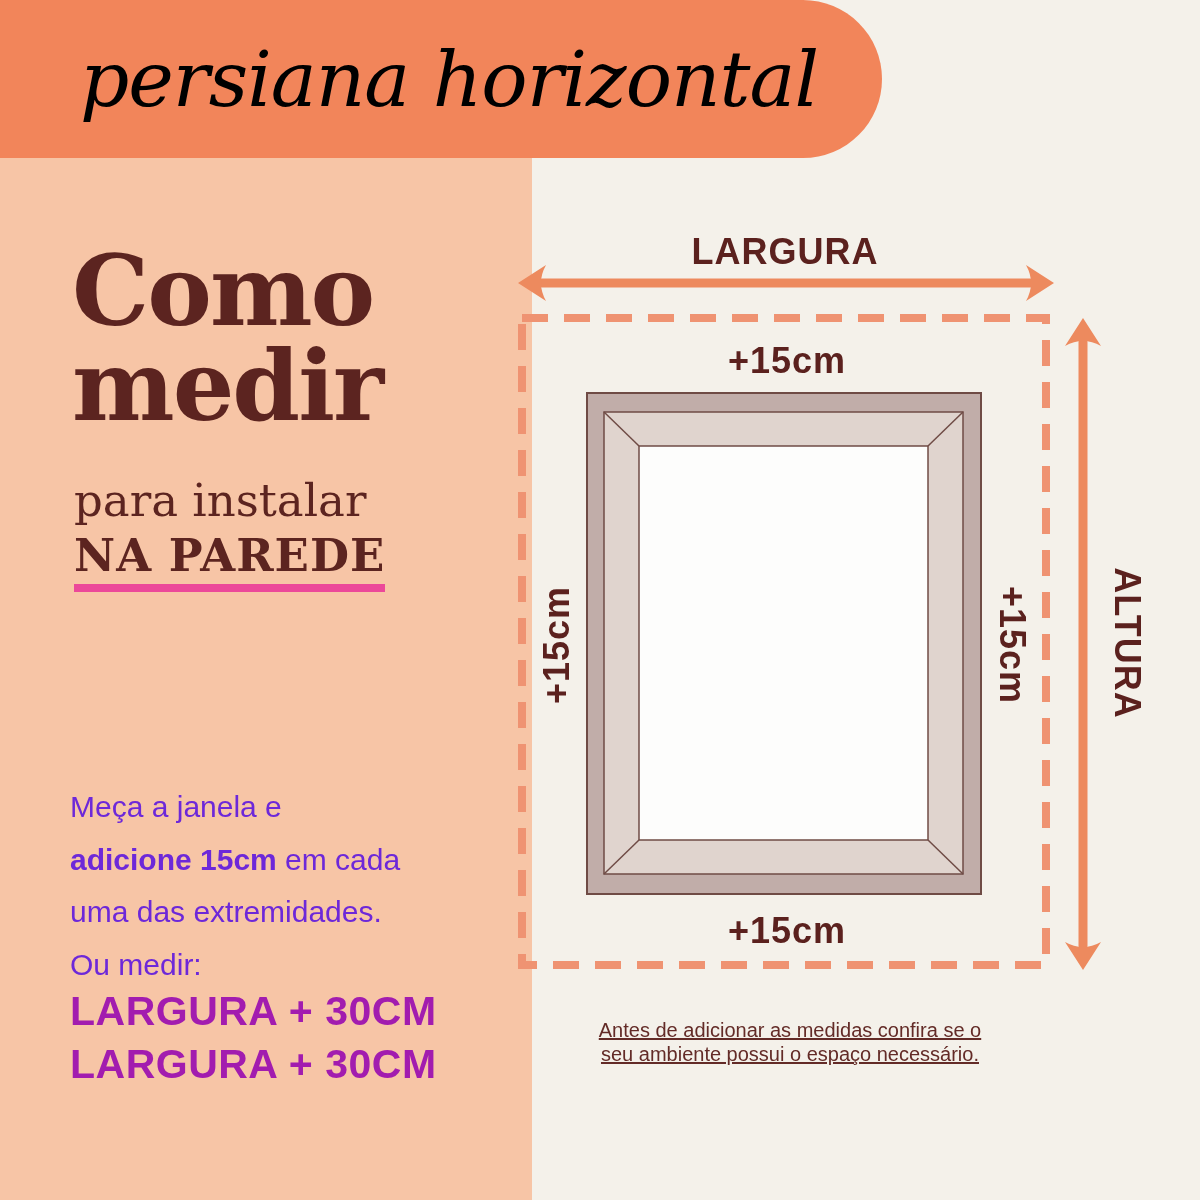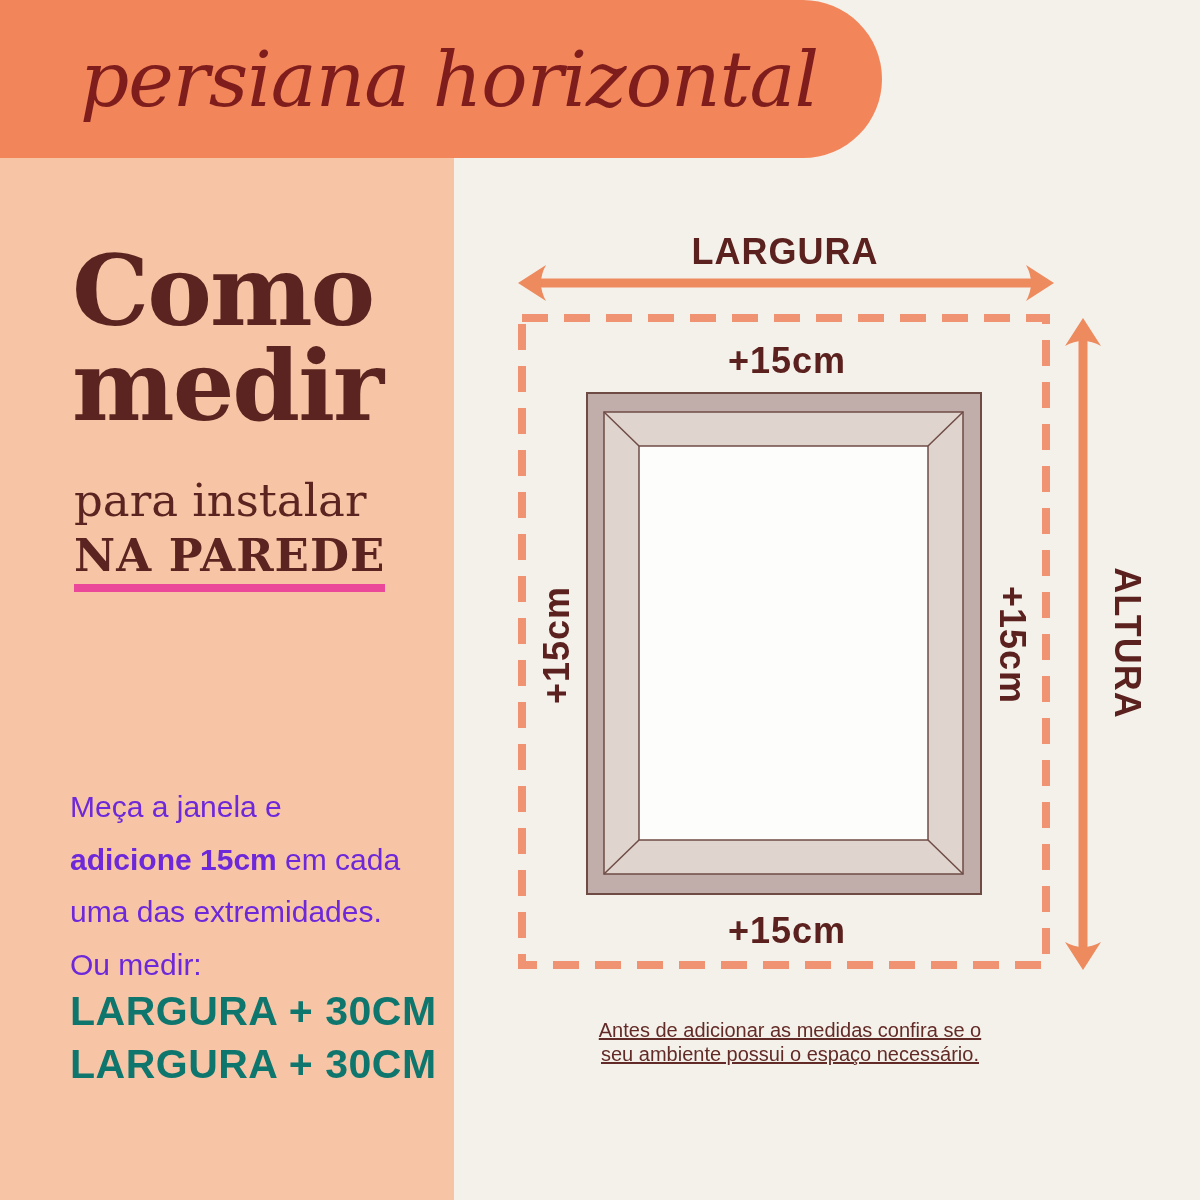--- a/index.html
+++ b/index.html
@@ -12,27 +12,27 @@
   .stage{position:absolute;left:0;top:0;width:1200px;height:1200px;background:#F4F1EA;}
 
   
   .banner{
     position:absolute;left:0;top:0;width:882px;height:158px;
     background:#F2855A;border-radius:0 79px 79px 0;
     display:flex;align-items:center;
   }
   .banner-title{
     font-family:"DejaVu Serif",serif;font-style:italic;
-    font-size:77px;color:#7f1d1d;padding-left:80px;letter-spacing:-1px;
+    font-size:77px;color:#000000;padding-left:80px;letter-spacing:-1px;
     white-space:nowrap;
   }
 
   
   .leftcol{
-    position:absolute;left:0;top:158px;width:454px;height:1042px;
+    position:absolute;left:0;top:158px;width:532px;height:1042px;
     background:#F7C5A6;
   }
   .heading{
     position:absolute;left:72px;top:86px;
     font-family:"DejaVu Serif",serif;font-weight:bold;
     font-size:97px;line-height:0.98;color:#5C2420;letter-spacing:-2px;
   }
   .subheading{
     position:absolute;left:74px;top:316px;
     font-family:"DejaVu Serif",serif;font-size:45px;line-height:1.22;color:#5C2420;
@@ -41,21 +41,21 @@
     font-weight:bold;letter-spacing:1px;
     border-bottom:8px solid #ec4899;padding-bottom:2px;
   }
   .paragraph{
     position:absolute;left:70px;top:623px;
     font-size:30px;line-height:1.75;color:#6d28d9;
   }
   .paragraph .bold{font-weight:bold;text-align:right;}
   .specs{
     position:absolute;left:70px;top:827px;
-    font-size:41px;font-weight:bold;line-height:1.3;color:#0f766e;
+    font-size:41px;font-weight:bold;line-height:1.3;color:#a21caf;
     letter-spacing:0.5px;white-space:nowrap;
   }
 
   
   .dim-label{
     position:absolute;font-weight:bold;color:#5B211E;
     font-size:36px;letter-spacing:1px;white-space:nowrap;
   }
   .lbl-largura{left:785px;top:231px;transform:translateX(-50%);}
   .lbl-altura{left:1127px;top:643px;transform:translate(-50%,-50%) rotate(90deg);}

